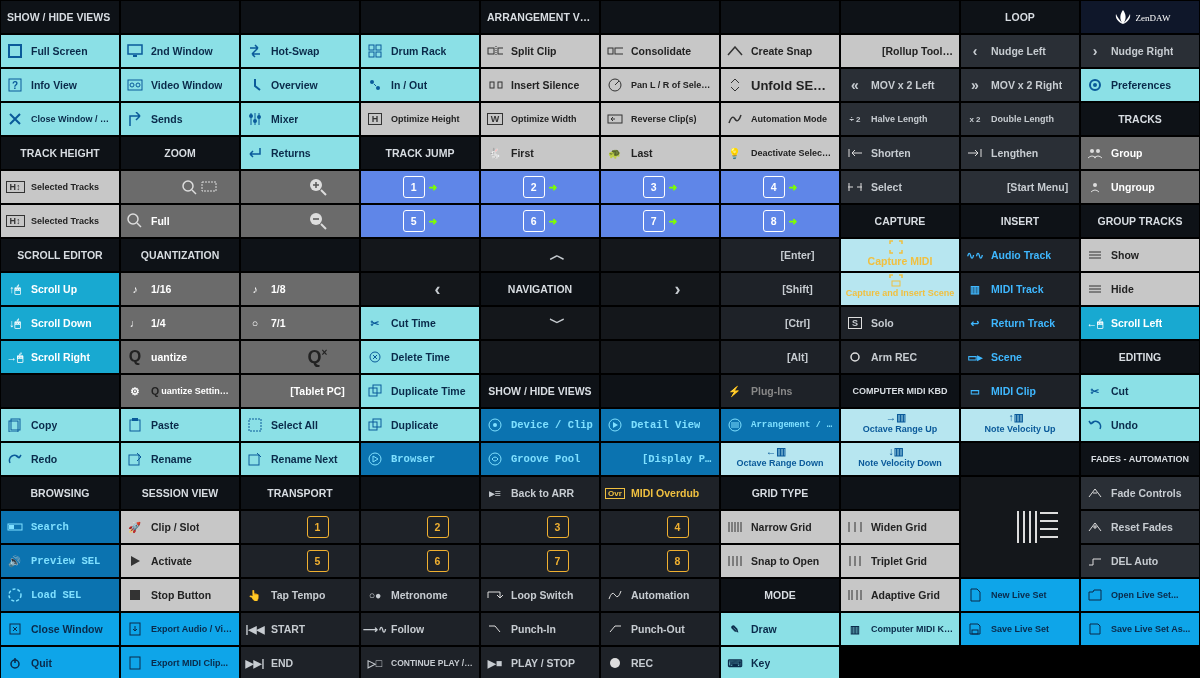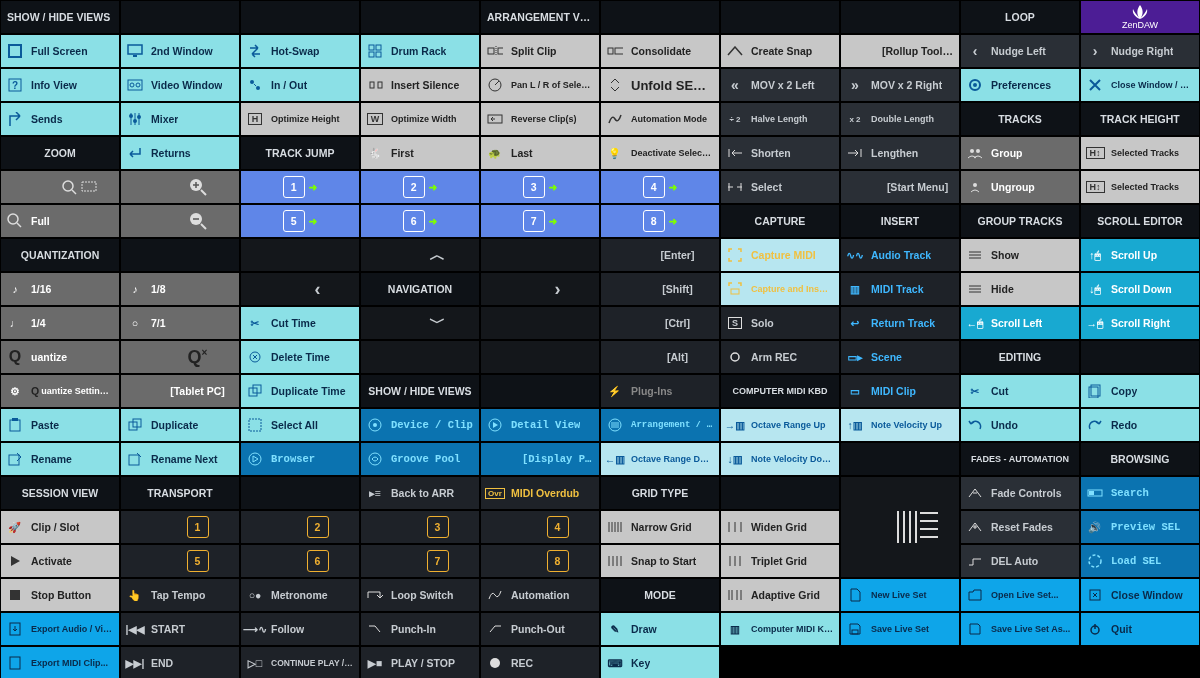--- a/index.html
+++ b/index.html
@@ -33,43 +33,43 @@
   .cyan { background: #8be0e6; color: #0a2a4a; }
   .cyanD { background: #18a9d1; color: #fff; }
   .bluebtn { background: #5f86e8; color: #fff; justify-content:center; }
   .dkblue { background: #0b73b0; color: #fff; font-family: Liberation Mono, monospace; }
   .grayL { background: #c7c7c7; color: #222; }
   .grayM { background: #6b6b6b; color: #fff; }
   .dark { background: #2a2f36; color: #c7ccd1; }
   .dark2 { background: #1e2228; color: #c7ccd1; }
   .dark3 { background: #14171b; color: #c7ccd1; }
   .blueL { background: #0ea5e9; color: #0a2a4a; }
-  .ice { background: #b7e6f0; color: #0a2a4a; }
+  .ice { background: #b7e6f0; color: #0a2a4a; flex-direction: column; }
   .yel { color: #f0c040; }
   .ico {
     width: 16px; height: 16px; margin-right: 8px;
     display: inline-flex; align-items: center; justify-content: center;
     flex-shrink: 0;
   }
   .txt { overflow: hidden; text-overflow: ellipsis; }
   .cj { justify-content: center; padding-left: 41px; }
   .numbox {
     border: 1.5px solid #f0b030; border-radius: 3px;
     width: 22px; height: 22px; display:flex; align-items:center; justify-content:center;
     color:#f0b030; font-weight:bold;
   }
   .numboxW {
     border: 1.5px solid #fff; border-radius: 3px;
     width: 22px; height: 22px; display:flex; align-items:center; justify-content:center;
     color:#fff; font-weight:bold;
   }
   .arrow { font-size:14px; }
   .logo {
-    display:flex; flex-direction:column; align-items:center; justify-content:center;
-    background:#4c1d95; border:1px solid #000;
+    display:flex; flex-direction:row; align-items:center; justify-content:center;
+    background:#0f172a; border:1px solid #000;font-family:Liberation Serif, serif;
   }
   svg { display:block; }
 </style>
 </head>
 <body>
 
 <div class="grid">
 
   <div class="cell hdrL">
       <span class="txt">SHOW / HIDE VIEWS</span>
@@ -179,20 +179,28 @@
     </div>
   <div class="cell cyan">
       <span class="ico">
         <svg width="16" height="12">
           <rect x="1" y="1" width="14" height="10" fill="none" stroke="#0a5a9a"></rect>
           <circle cx="5" cy="6" r="2" fill="none" stroke="#0a5a9a"></circle>
           <circle cx="11" cy="6" r="2" fill="none" stroke="#0a5a9a"></circle>
         </svg>
       </span>
       <span class="txt">Video Window</span>
+    </div>
+  <div class="cell cyan">
+      <span class="ico">
+        <svg width="14" height="14">
+          <path d="M7 1 L7 8 L12 12" stroke="#0a5a9a" fill="none" stroke-width="2"></path>
+        </svg>
+      </span>
+      <span class="txt">Overview</span>
     </div>
   <div class="cell cyan">
       <span class="ico">
         <svg width="14" height="14">
           <circle cx="4" cy="4" r="2" fill="#0a5a9a"></circle>
           <circle cx="10" cy="10" r="2" fill="#0a5a9a"></circle>
           <line x1="6" y1="6" x2="8" y2="8" stroke="#0a5a9a"></line>
         </svg>
       </span>
       <span class="txt">In / Out</span>
@@ -690,33 +698,33 @@
         <svg width="12" height="14">
           <rect x="1" y="2" width="10" height="11" fill="none" stroke="#0a5a9a"></rect>
           <rect x="3" y="0" width="6" height="3" fill="#0a5a9a"></rect>
         </svg>
       </span>
       <span class="txt">Paste</span>
     </div>
   <div class="cell cyan">
       <span class="ico">
         <svg width="14" height="14">
+          <rect x="1" y="1" width="12" height="12" fill="none" stroke="#0a5a9a" stroke-dasharray="2,1"></rect>
+        </svg>
+      </span>
+      <span class="txt">Select All</span>
+    </div>
+  <div class="cell cyan">
+      <span class="ico">
+        <svg width="14" height="14">
           <rect x="1" y="4" width="8" height="8" fill="none" stroke="#0a5a9a"></rect>
           <rect x="5" y="1" width="8" height="8" fill="none" stroke="#0a5a9a"></rect>
         </svg>
       </span>
       <span class="txt">Duplicate</span>
-    </div>
-  <div class="cell cyan">
-      <span class="ico">
-        <svg width="14" height="14">
-          <rect x="1" y="1" width="12" height="12" fill="none" stroke="#0a5a9a" stroke-dasharray="2,1"></rect>
-        </svg>
-      </span>
-      <span class="txt">Select All</span>
     </div>
   <div class="cell dkblue">
       <span class="ico">
         <svg width="14" height="14">
           <circle cx="7" cy="7" r="6" fill="none" stroke="#7fe0ff"></circle>
           <circle cx="7" cy="7" r="2" fill="#7fe0ff"></circle>
         </svg>
       </span>
       <span class="txt" style="color:#7fe0ff">Device / Clip</span>
     </div>
@@ -953,21 +961,21 @@
       <span class="ico">
         <svg width="14" height="12">
           <g stroke="#333">
             <line x1="1" y1="1" x2="1" y2="11"></line>
             <line x1="5" y1="1" x2="5" y2="11"></line>
             <line x1="9" y1="1" x2="9" y2="11"></line>
             <line x1="13" y1="1" x2="13" y2="11"></line>
           </g>
         </svg>
       </span>
-      <span class="txt">Snap to Start</span>
+      <span class="txt">Snap to Open</span>
     </div>
   <div class="cell grayL">
       <span class="ico">
         <svg width="14" height="12">
           <g stroke="#333">
             <line x1="2" y1="1" x2="2" y2="11"></line>
             <line x1="7" y1="1" x2="7" y2="11"></line>
             <line x1="12" y1="1" x2="12" y2="11"></line>
           </g>
         </svg>

